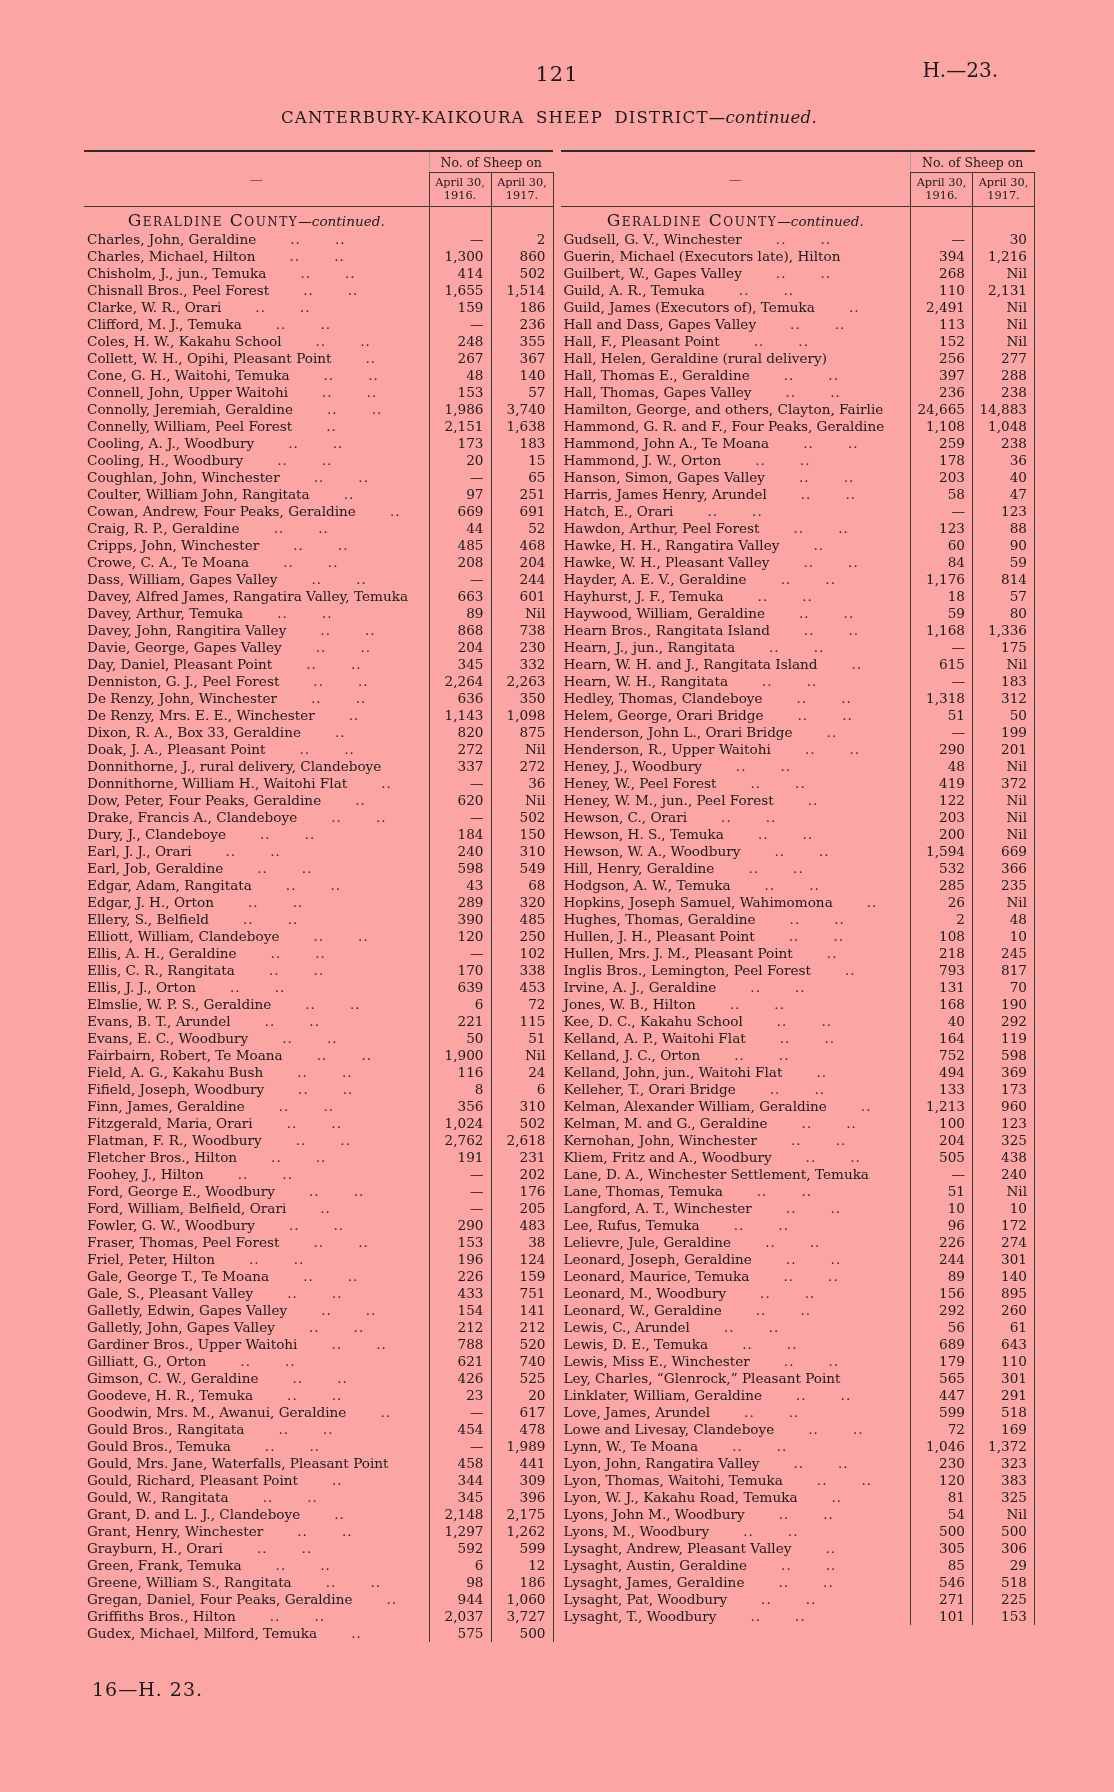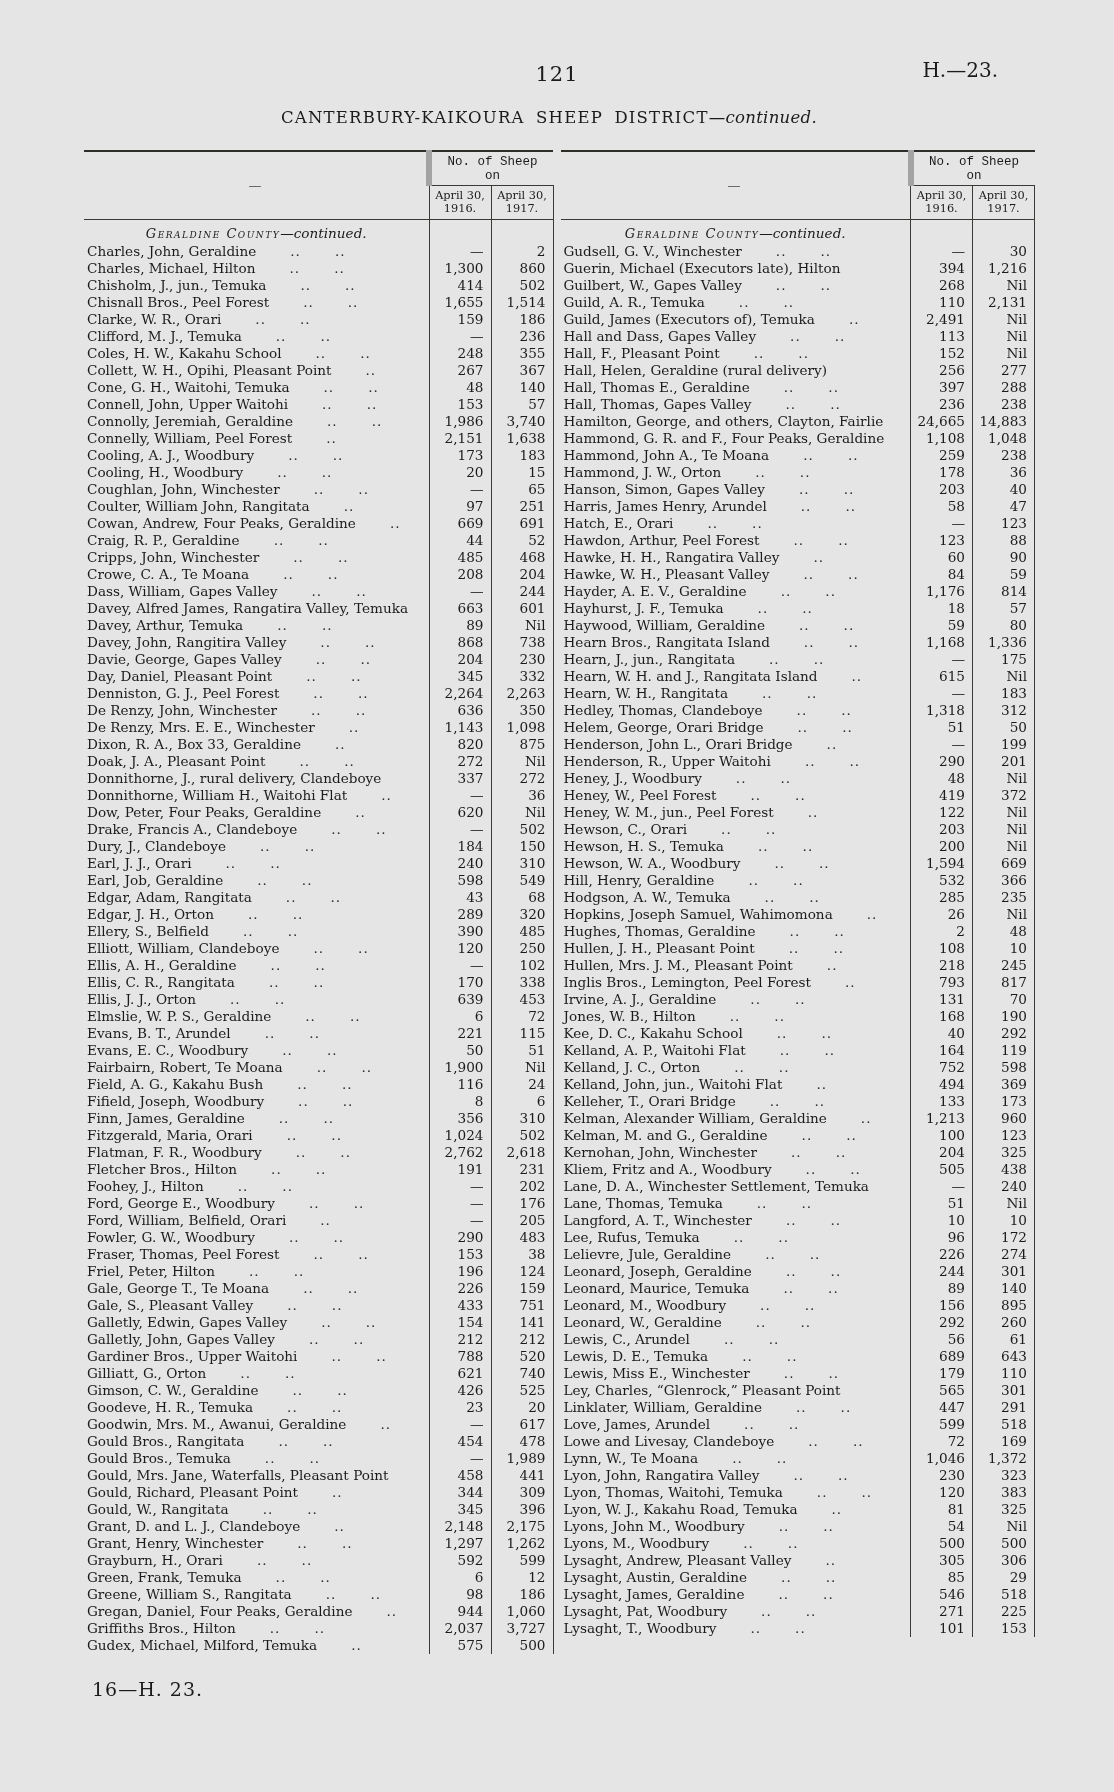--- a/index.html
+++ b/index.html
@@ -1,19 +1,19 @@
 <!DOCTYPE html>
 <html><head>
 <meta charset="utf-8">
 <style>
   html,body { margin:0; padding:0; }
   .page {
     position: relative;
     width: 1114px; height: 1792px;
-    background: #e5e5e5;
+    background: #fca5a5;
     font-family: "DejaVu Serif", "Liberation Serif", serif;
     color: #1b1b1b;
     overflow: hidden;
   }
   .page-number {
     position: absolute; top: 62px; left: 0; right: 0;
     text-align: center; font-size: 21px; letter-spacing: 1px;
   }
   .doc-ref {
     position: absolute; top: 58px; right: 116px;
@@ -36,23 +36,23 @@
   }
   .t-left  { width: 469px; }
   .t-right { width: 474px; }
   .t-left  col.c-name  { width: 345px; }
   .t-right col.c-name  { width: 350px; }
   col.c-num { width: 62px; }
   th { font-weight: normal; padding: 0; }
   thead { border-bottom: 1px solid #3a3934; }
   th.namehead { text-align: center; vertical-align: middle; color:#555; font-size: 13px; }
   th.group {
-    border-left: 6px solid #a3a3a3;
+    border-left: 1px solid #a3a3a3;
     border-bottom: 1px solid #3a3934;
-    text-align: center; font-size: 12.5px; padding: 3px 8px 2px; font-family: Liberation Mono, monospace;
+    text-align: center; font-size: 12.5px; padding: 3px 8px 2px;
   }
   th.datecol {
     border-left: 1px solid #3a3934;
     text-align: center; font-size: 11.3px; line-height: 13px;
     padding: 3px 0 4px;
   }
   th.last, td.last { border-right: 1px solid #3a3934; }
   tbody td { padding: 0; line-height: 17px; vertical-align: top; }
   td.name {
     padding-left: 3px; padding-right: 4px;
@@ -61,21 +61,21 @@
   }
   td.name .ld { color: #2c2c2c; margin-left: 34px; letter-spacing: 1px; }
   td.num {
     border-left: 1px solid #3a3934;
     text-align: right; padding-right: 7px;
     font-variant-numeric: tabular-nums;
   }
   tr.section-row td.section {
     text-align: center; padding-top: 5px; padding-bottom: 1px;
   }
-  tr.section-row .sc { font-variant: small-caps; letter-spacing: 1.5px; font-size: 13px; font-style: italic; }
+  tr.section-row .sc { font-variant: small-caps; letter-spacing: 1.5px; font-size: 17px; }
   tr.section-row .cont { font-style: italic; }
   .footer {
     position: absolute; left: 92px; top: 1678px;
     font-size: 19px; letter-spacing: 1px;
   }
 </style>
 </head>
 <body>
 
 <div class="page">

